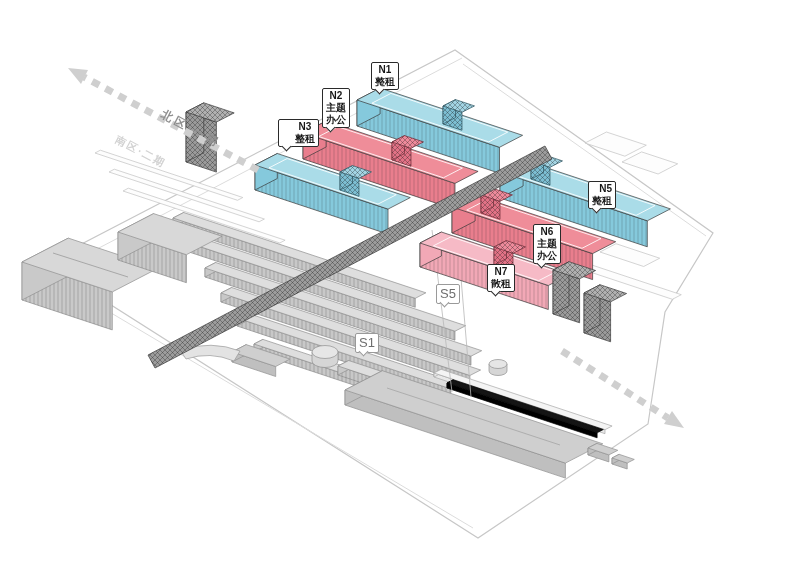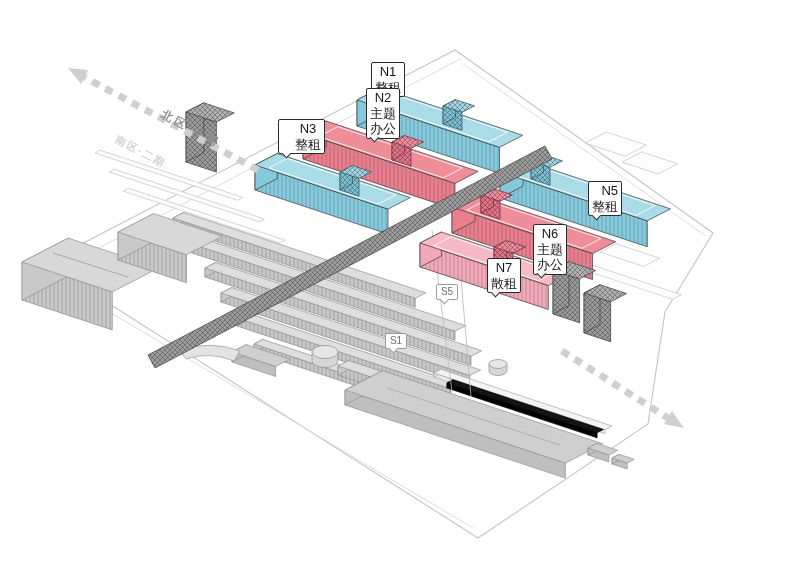--- a/index.html
+++ b/index.html
@@ -1,22 +1,22 @@
 <!DOCTYPE html>
 <html style="--blue-top: #aadce8; --blue-side: #85c9dc; --pink-top: #ef8d99; --pink-side: #e97e8d; --pinkl-top: #f6bac6; --pinkl-side: #f2a8b6; --walkway: #9c9c9c; --arrow: #cfcfcf; --north-text: #8f8f8f; --south-text: #d2d2d2; --black-building: #141414;"><head>
 <meta charset="utf-8">
 <style>
   html,body{margin:0;padding:0;background:#fff;}
   .stage{position:relative;width:800px;height:565px;background:#fff;overflow:hidden;
          font-family:"Liberation Sans",sans-serif;}
   .stage svg{position:absolute;left:0;top:0;}
   .callout{position:absolute;background:#fff;border:1px solid #2a2a2a;border-radius:2px;
-           padding:1px 3px;text-align:center;font-size:13px;font-weight:normal;line-height:1.2;
+           padding:1px 3px;text-align:center;font-size:10px;font-weight:bold;line-height:1.2;
            color:#161616;z-index:6;min-width:14px;}
-  .callout.secondary{border-color:#9a9a9a;color:#6e6e6e;font-weight:normal;font-size:10px;}
+  .callout.secondary{border-color:#9a9a9a;color:#6e6e6e;font-weight:normal;font-size:13px;}
   .callout .pointer{position:absolute;left:4px;bottom:-3.5px;width:6px;height:6px;background:#fff;
            border-right:1px solid #2a2a2a;border-bottom:1px solid #2a2a2a;transform:rotate(45deg);}
   .callout.secondary .pointer{border-right-color:#9a9a9a;border-bottom-color:#9a9a9a;}
   .axis-label{position:absolute;transform:rotate(28deg);transform-origin:left center;
            white-space:nowrap;font-weight:bold;z-index:4;}
   #axis-north{left:162px;top:106px;font-size:11.5px;letter-spacing:3px;color:var(--north-text,#8f8f8f);}
   #axis-south{left:116px;top:132px;font-size:10.5px;letter-spacing:2px;color:var(--south-text,#d2d2d2);}
 </style>
 </head>
 <body>
@@ -277,21 +277,21 @@
       </g>
     </svg>
 
   <div id="axis-north" class="axis-label">北区·一期</div>
   <div id="axis-south" class="axis-label">南区·二期</div>
 <div class="callout" style="left: 371px; top: 62px;">
       <div>N1</div>
       <div>整租</div>
       <div class="pointer"></div>
     </div>
-    <div class="callout" style="left: 322px; top: 88px; margin-left: 44px;">
+    <div class="callout" style="left: 322px; top: 88px;">
       <div>N2</div>
       <div>主题</div>
       <div>办公</div>
       <div class="pointer"></div>
     </div>
     <div class="callout" style="left: 278px; top: 119px; padding-left: 16px;">
       <div>N3</div>
       <div>整租</div>
       <div class="pointer"></div>
     </div>
@@ -299,26 +299,26 @@
       <div>N5</div>
       <div>整租</div>
       <div class="pointer"></div>
     </div>
     <div class="callout" style="left: 533px; top: 224px;">
       <div>N6</div>
       <div>主题</div>
       <div>办公</div>
       <div class="pointer"></div>
     </div>
-    <div class="callout" style="left: 487px; top: 258px;">
+    <div class="callout" style="left: 487px; top: 264px;">
       <div>N7</div>
       <div>散租</div>
       <div class="pointer"></div>
     </div>
     <div class="callout secondary" style="left: 436px; top: 284px;">
       <div>S5</div>
       <div class="pointer"></div>
     </div>
-    <div class="callout secondary" style="left: 355px; top: 333px; margin-left: 30px;">
+    <div class="callout secondary" style="left: 355px; top: 333px;">
       <div>S1</div>
       <div class="pointer"></div>
     </div>
   </div>
 
 </body></html>

